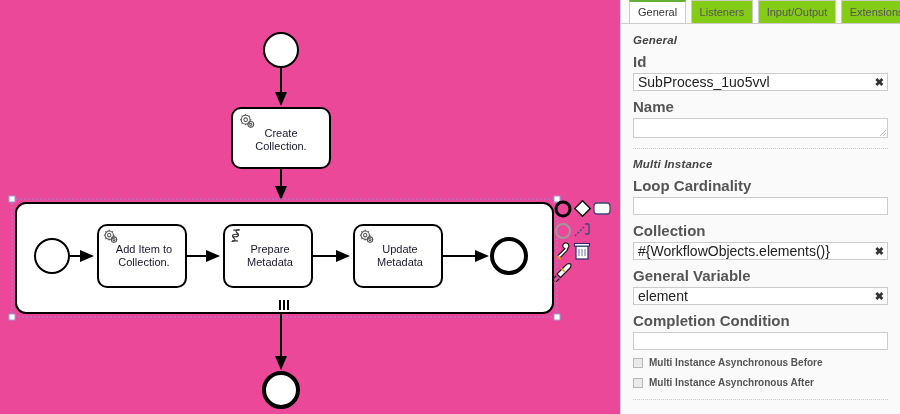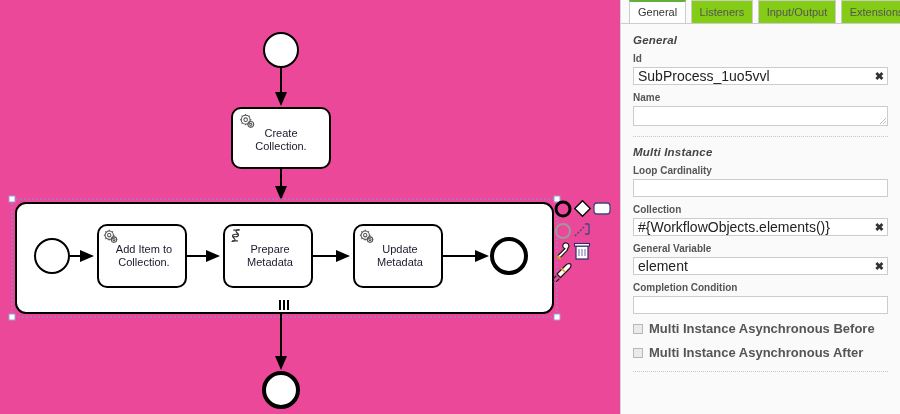--- a/index.html
+++ b/index.html
@@ -40,21 +40,21 @@
     background:#fff;color:#333;border-top:2px solid #62b039;
     position:relative;z-index:2;line-height:21px;
   }
 
   .panel-body{padding:8px 12px 0 12px;box-sizing:border-box;}
   .grp-title{
     font-size:11.5px;font-weight:bold;font-style:italic;color:#444;
     margin:2px 0 7px 0;letter-spacing:.2px;
   }
   .fld{margin-bottom:7px;}
-  .fld-label{font-size:10px;color:#555;margin-bottom:3px;font-weight:bold;}
+  .fld-label{font-size:15px;color:#555;margin-bottom:3px;font-weight:bold;}
   .inwrap{position:relative;}
   .txt{
     width:100%;height:18px;box-sizing:border-box;
     border:1px solid #ccc;background:#fff;
     font-family:"Liberation Sans", sans-serif;font-size:14px;color:#222;
     padding:1px 18px 1px 4px;outline:none;border-radius:0;
   }
   .area{
     width:100%;height:20px;box-sizing:border-box;resize:none;display:block;
     border:1px solid #ccc;background:#fff;
@@ -68,21 +68,21 @@
     position:absolute;right:4px;top:1px;font-size:11px;font-weight:bold;
     color:#333;cursor:pointer;line-height:16px;
   }
   .sep{border-top:1px dotted #c6c6c6;margin:10px 0 9px 0;}
   .sep2{border-top:1px dotted #c6c6c6;margin:11px 0 0 0;}
   .cb-row{display:flex;align-items:center;margin-bottom:9px;}
   .cb{
     width:10px;height:10px;box-sizing:border-box;
     border:1px solid #b8b8b8;background:#eaeaea;margin-right:6px;cursor:pointer;
   }
-  .cb-label{font-size:13px;color:#555;font-weight:bold;}
+  .cb-label{font-size:10px;color:#555;font-weight:bold;}
 </style>
 </head>
 <body>
 
 <div id="app">
 
   <div id="canvas">
     <svg width="620" height="414" viewBox="0 0 620 414">
       <defs>
         <marker id="arrow" markerWidth="7" markerHeight="7" refX="6" refY="3" orient="auto" markerUnits="strokeWidth">

